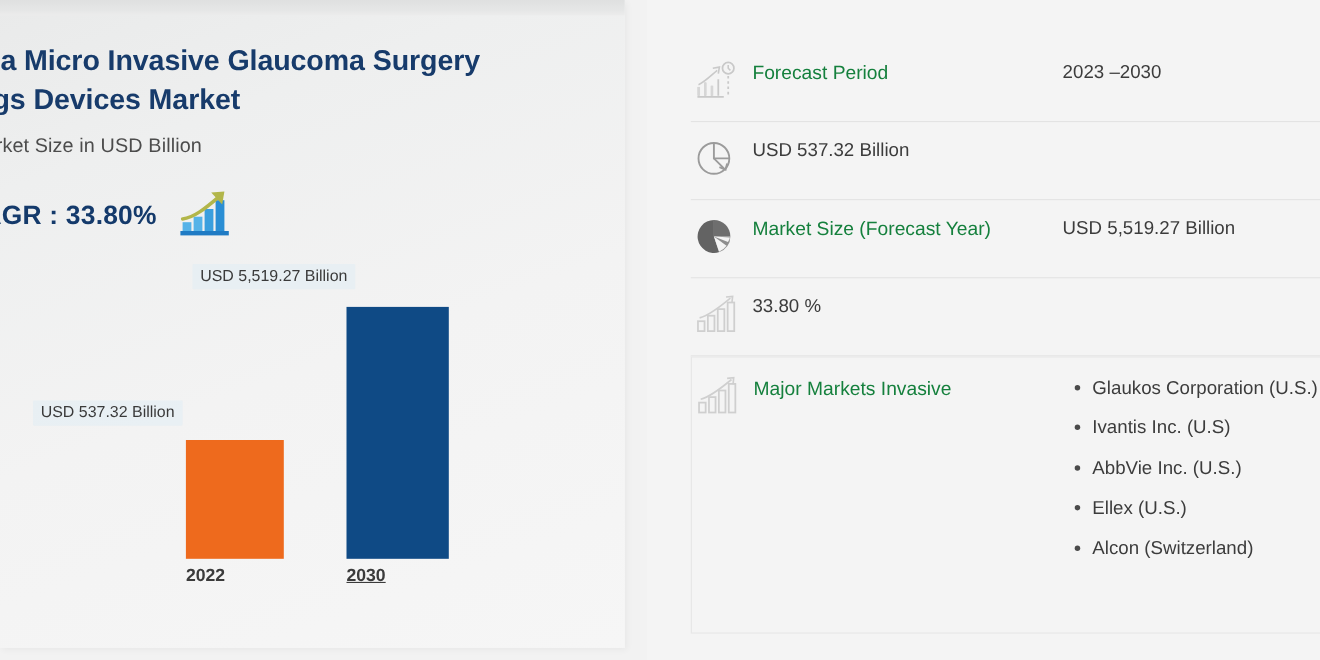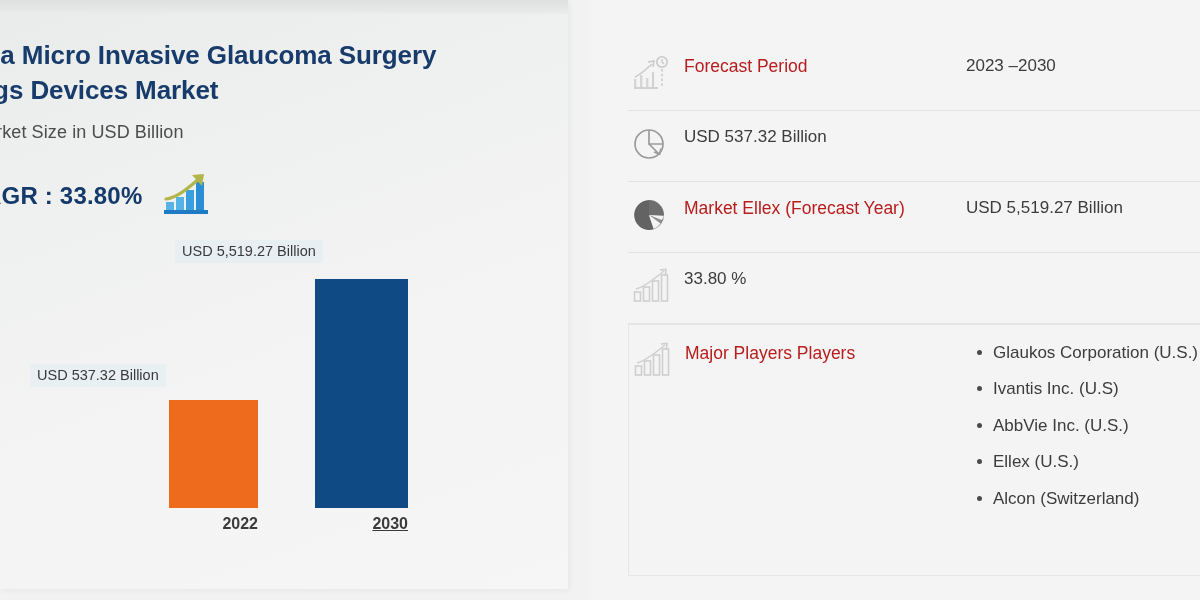--- a/index.html
+++ b/index.html
@@ -116,21 +116,21 @@
     left: 315px;
     width: 93px;
     height: 229px;
     background: #0f4a85;
   }
   .axis-label {
     position: absolute;
     font-size: 16px;
     font-weight: bold;
     color: #3b3b3b;
-    text-align: right;
+    text-align: left;
     white-space: nowrap;
   }
 
   
   .right-panel {
     position: absolute;
     left: 588px;
     top: 0;
     width: 612px;
     height: 600px;
@@ -164,21 +164,21 @@
     flex: 0 0 56px;
     width: 56px;
     padding-left: 4px;
     padding-top: 1px;
     box-sizing: border-box;
   }
   .cell-key {
     flex: 0 0 282px;
     width: 282px;
     font-size: 17.5px;
-    color: #b91c1c;
+    color: #15803d;
     line-height: 1.46;
     padding-right: 8px;
     box-sizing: border-box;
   }
   .cell-val {
     flex: 1 1 auto;
     font-size: 17px;
     color: #3c3c3c;
     line-height: 1.46;
     white-space: nowrap;
@@ -298,21 +298,21 @@
       <div class="info-row">
         <div class="cell-icon">
           <svg width="40" height="36" viewBox="0 0 40 36" aria-hidden="true">
             <path d="M17 18 L17 3 A15 15 0 0 1 32 18 Z" fill="#6e6e6e"></path>
             <path d="M17 18 L32 18 A15 15 0 0 1 22 32.2 Z" fill="#8e8e8e"></path>
             <path d="M17 18 L22 32.2 A15 15 0 1 1 17 3 Z" fill="#636363"></path>
             <path d="M17 18 L28.5 26.5 A14.2 14.2 0 0 1 21.6 31.8 Z" fill="#f4f4f4"></path>
             <path d="M17 18 L29.8 23 A14 14 0 0 0 31.6 19 Z" fill="#f4f4f4"></path>
           </svg>
         </div>
-        <div class="cell-key">Market Ellex (Forecast Year)</div>
+        <div class="cell-key">Market Size (Forecast Year)</div>
         <div class="cell-val">USD 5,519.27 Billion</div>
       </div>
 
       <div class="info-row">
         <div class="cell-icon">
           <svg width="40" height="36" viewBox="0 0 40 36" aria-hidden="true">
             <g stroke="#cfcfcf" fill="none" stroke-width="1.6">
               <rect x="2.5" y="24" width="6" height="9"></rect>
               <rect x="11.5" y="19" width="6" height="14"></rect>
               <rect x="20.5" y="13" width="6" height="20"></rect>
@@ -331,21 +331,21 @@
             <g stroke="#cfcfcf" fill="none" stroke-width="1.6">
               <rect x="2.5" y="24" width="6" height="9"></rect>
               <rect x="11.5" y="19" width="6" height="14"></rect>
               <rect x="20.5" y="13" width="6" height="20"></rect>
               <rect x="29.5" y="7" width="6" height="26"></rect>
               <path d="M4 21 C 12 19, 20 13, 32 3" stroke-width="1.5"></path>
               <path d="M28 2 L34 1.4 L33.4 7.4" stroke-width="1.5"></path>
             </g>
           </svg>
         </div>
-        <div class="cell-key">Major Players Players</div>
+        <div class="cell-key">Major Markets Invasive</div>
         <div class="cell-val">
           <ul>
             <li>Glaukos Corporation (U.S.)</li>
             <li>Ivantis Inc. (U.S)</li>
             <li>AbbVie Inc. (U.S.)</li>
             <li>Ellex (U.S.)</li>
             <li>Alcon (Switzerland)</li>
           </ul>
         </div>
       </div>

